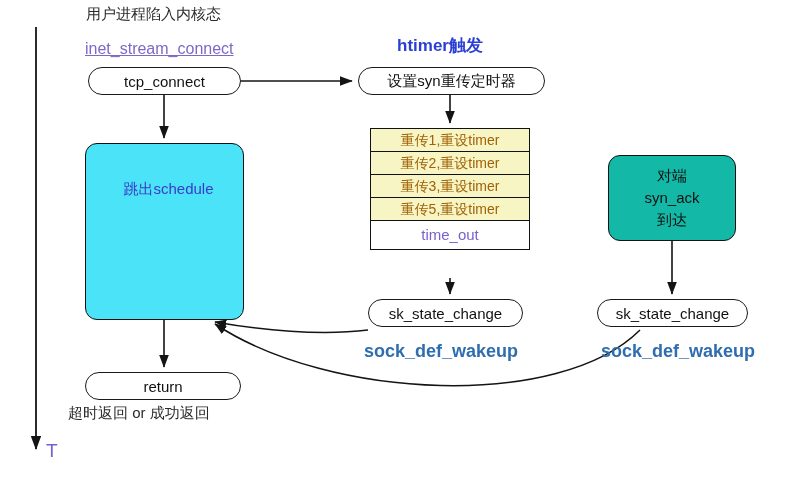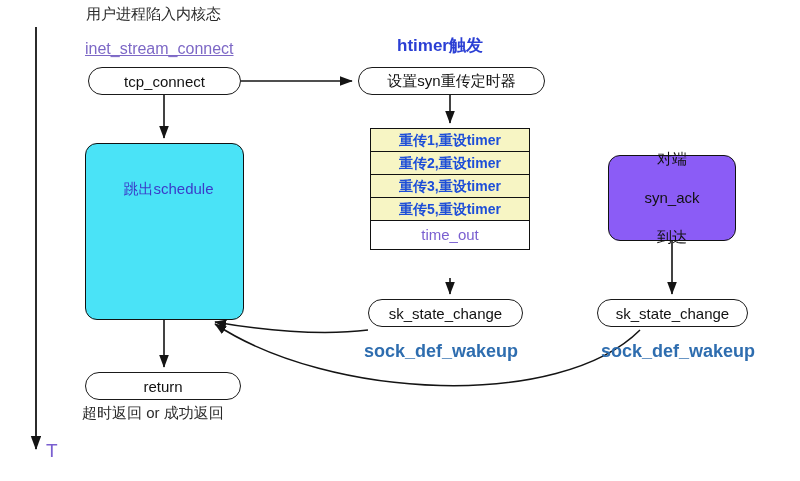--- a/index.html
+++ b/index.html
@@ -65,64 +65,64 @@
   }
   #node-schedule .st-sub {
     font-size: 15px;
     color: #3b3bc9;
     margin-top: 36px;
     margin-left: 8px;
   }
 
   #node-peer {
     left: 608px; top: 155px; width: 128px; height: 86px;
-    background: #8b5cf6;
+    background: #14b8a6;
     border: 1.6px solid #111111;
     border-radius: 12px;
     flex-direction: column;
-    gap: 19px;
+    gap: 2px;
     font-size: 15px;
     line-height: 1.35;
   }
 
   #retrans-table {
     position: absolute;
     left: 370px; top: 128px; width: 160px;
     border: 1.6px solid #111111;
     box-sizing: border-box;
     background: #ffffff;
   }
   #retrans-table .row {
     height: 23px;
     line-height: 23px;
     text-align: center;
     font-size: 14px;
-    font-weight: bold;
-    color: #1d4ed8;
+    font-weight: normal;
+    color: #a16207;
     background: #f7f5c4;
     border-bottom: 1.3px solid #111111;
     box-sizing: border-box;
   }
   #retrans-table .row.timeout {
     height: 28px;
     line-height: 28px;
     background: #ffffff;
     border-bottom: none;
     font-weight: normal;
     font-size: 15px;
     color: #7a5fd0;
   }
 
   
   #lbl-kernel-enter   { left: 86px;  top: 5px;   font-size: 15px; color: #2a2a2a; }
   #lbl-inet-stream    { left: 85px;  top: 40px;  font-size: 16px; color: #7d68c6; text-decoration: underline; }
   #lbl-htimer         { left: 397px; top: 34px;  font-size: 17px; color: #2b3fd4; font-weight: bold; }
   #lbl-wakeup-1       { left: 364px; top: 341px; font-size: 18px; color: #2e6daf; font-weight: bold; }
   #lbl-wakeup-2       { left: 601px; top: 341px; font-size: 18px; color: #2e6daf; font-weight: bold; }
-  #lbl-return-note    { left: 82px;  top: 404px; font-size: 15px; color: #2a2a2a; }
+  #lbl-return-note    { left: 68px;  top: 404px; font-size: 15px; color: #2a2a2a; }
   #lbl-time-axis      { left: 46px;  top: 440px; font-size: 19px; color: #7a5fd0; }
 </style>
 </head>
 <body>
 
 <div id="canvas">
 
   <svg id="edges" viewBox="0 0 800 481" xmlns="http://www.w3.org/2000/svg">
     <defs>
       <marker id="arrow" markerWidth="9" markerHeight="9" refX="7.5" refY="3" orient="auto" markerUnits="strokeWidth">

